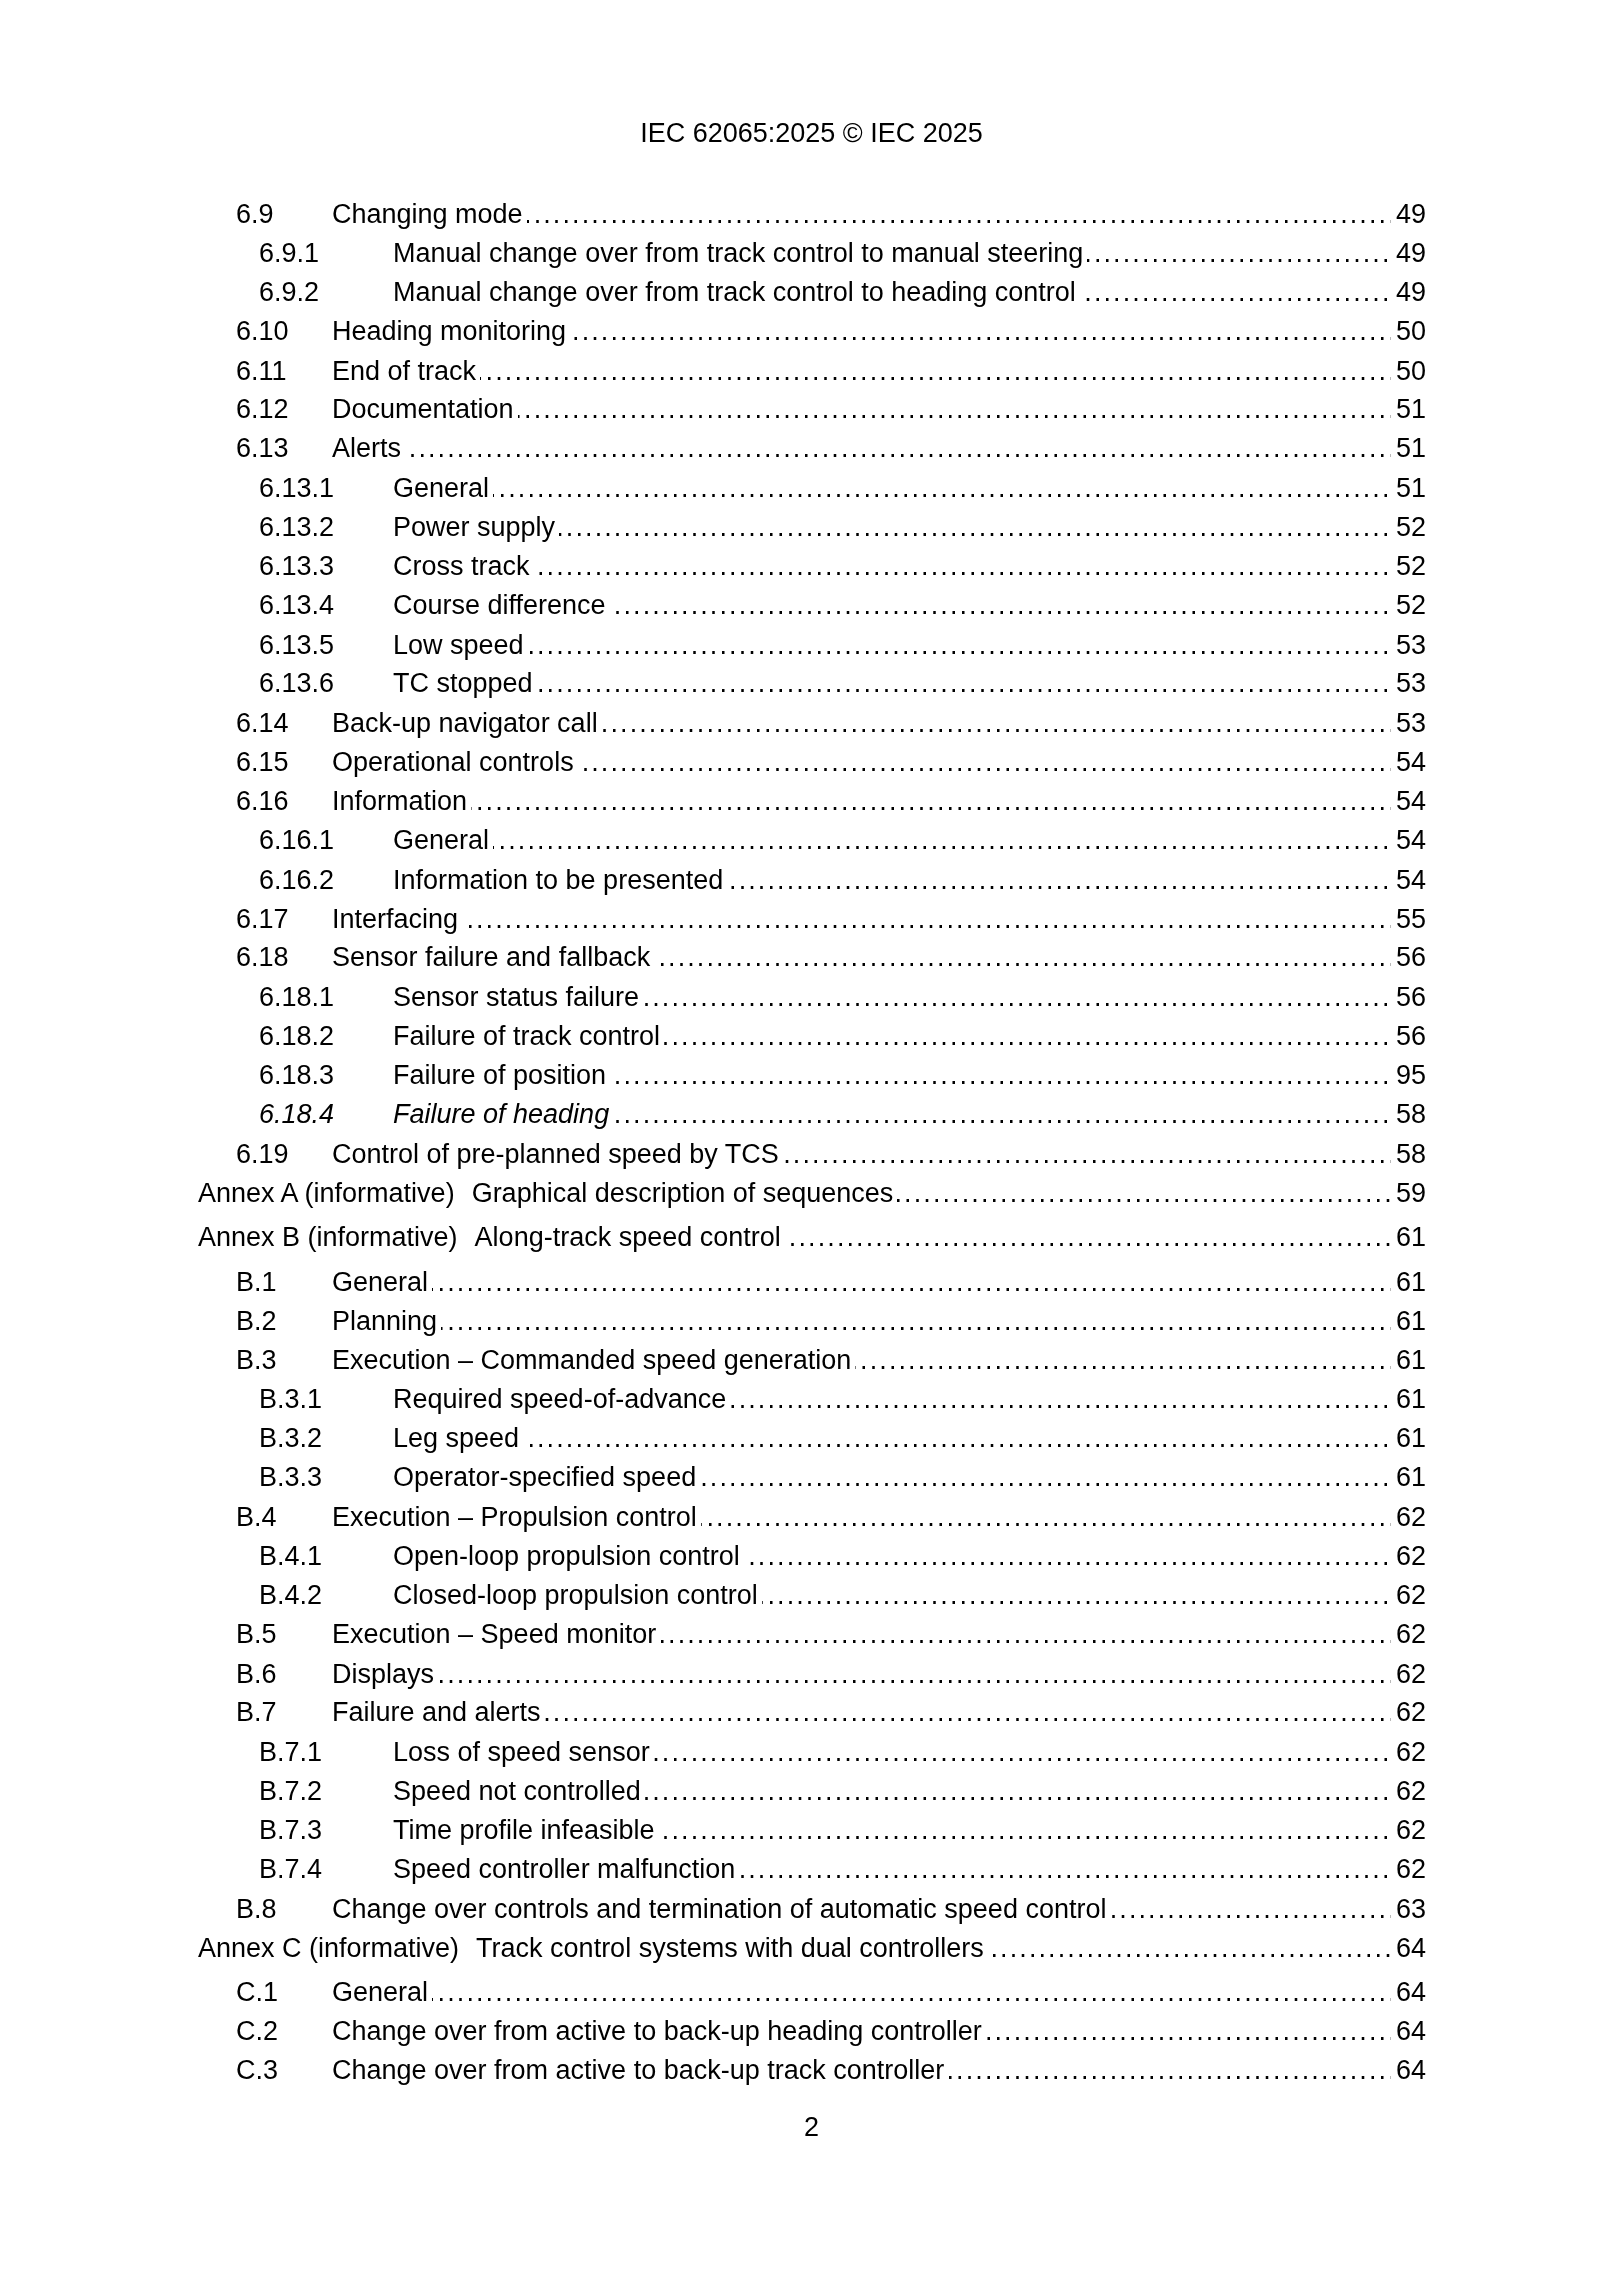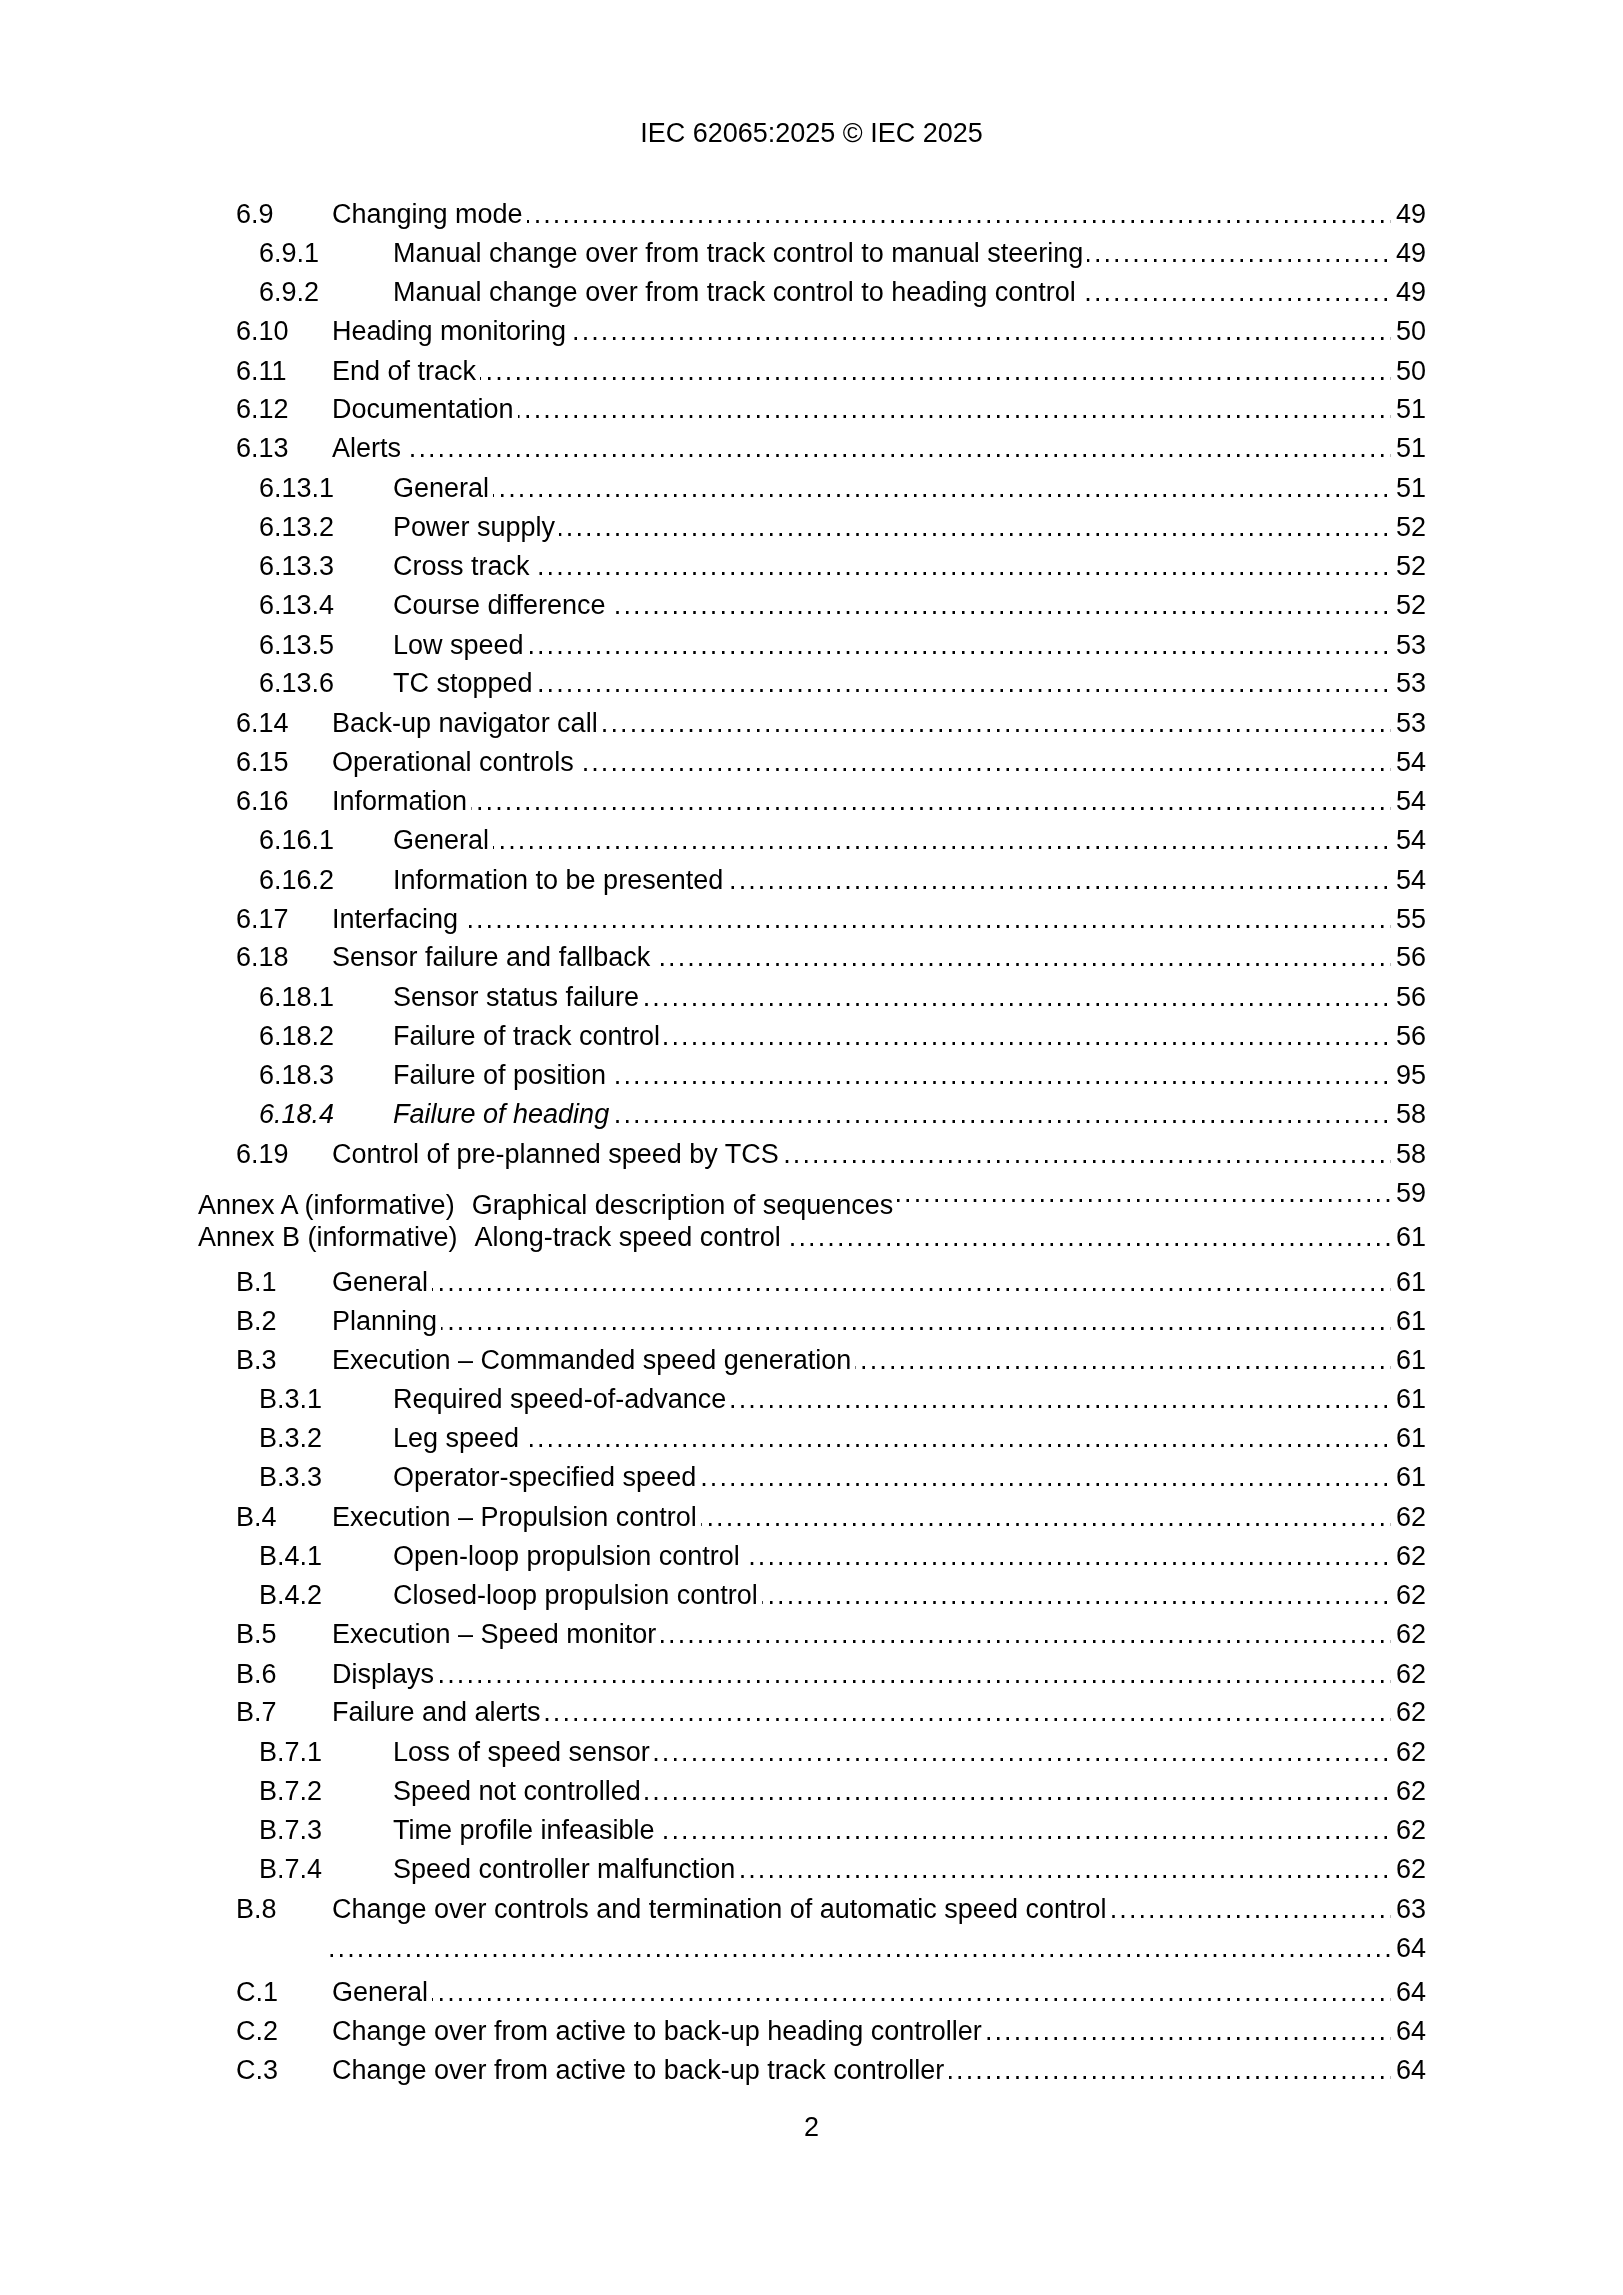--- a/index.html
+++ b/index.html
@@ -144,21 +144,21 @@
       <span class="titlebox" style="left: 259px; font-style: italic;"><span class="title">6.18.4</span><span class="title" style="position: absolute; left: 134px;">Failure of heading</span></span>
       <span class="page">58</span>
     </div>
     <div class="toc-row" style="top: 1136px;">
       <span class="dots" style="left: 332px;">................................................................................................................................................................................................................................................................................................................................................................................................................</span>
       <span class="titlebox" style="left: 236px;"><span class="title">6.19</span><span class="title" style="position: absolute; left: 96px;">Control of pre-planned speed by TCS</span></span>
       <span class="page">58</span>
     </div>
     <div class="toc-row" style="top: 1175px;">
       <span class="dots" style="left: 328px;">................................................................................................................................................................................................................................................................................................................................................................................................................</span>
-      <span class="titlebox" style="left: 198px; margin-top: 12px;"><span class="title" style="padding-right: 17px;">Annex A (informative)</span><span class="title">Graphical description of sequences</span></span>
+      <span class="titlebox" style="left: 198px;"><span class="title" style="padding-right: 17px;">Annex A (informative)</span><span class="title">Graphical description of sequences</span></span>
       <span class="page">59</span>
     </div>
     <div class="toc-row" style="top: 1219px;">
       <span class="dots" style="left: 328px;">................................................................................................................................................................................................................................................................................................................................................................................................................</span>
       <span class="titlebox" style="left: 198px;"><span class="title" style="padding-right: 17px;">Annex B (informative)</span><span class="title">Along-track speed control</span></span>
       <span class="page">61</span>
     </div>
     <div class="toc-row" style="top: 1264px;">
       <span class="dots" style="left: 332px;">................................................................................................................................................................................................................................................................................................................................................................................................................</span>
       <span class="titlebox" style="left: 236px;"><span class="title">B.1</span><span class="title" style="position: absolute; left: 96px;">General</span></span>
@@ -239,20 +239,21 @@
       <span class="titlebox" style="left: 259px;"><span class="title">B.7.4</span><span class="title" style="position: absolute; left: 134px;">Speed controller malfunction</span></span>
       <span class="page">62</span>
     </div>
     <div class="toc-row" style="top: 1891px;">
       <span class="dots" style="left: 332px;">................................................................................................................................................................................................................................................................................................................................................................................................................</span>
       <span class="titlebox" style="left: 236px;"><span class="title">B.8</span><span class="title" style="position: absolute; left: 96px;">Change over controls and termination of automatic speed control</span></span>
       <span class="page">63</span>
     </div>
     <div class="toc-row" style="top: 1930px;">
       <span class="dots" style="left: 328px;">................................................................................................................................................................................................................................................................................................................................................................................................................</span>
+      <span class="titlebox" style="left: 198px;"><span class="title" style="padding-right: 17px;">Annex C (informative)</span><span class="title">Track control systems with dual controllers</span></span>
       <span class="page">64</span>
     </div>
     <div class="toc-row" style="top: 1974px;">
       <span class="dots" style="left: 332px;">................................................................................................................................................................................................................................................................................................................................................................................................................</span>
       <span class="titlebox" style="left: 236px;"><span class="title">C.1</span><span class="title" style="position: absolute; left: 96px;">General</span></span>
       <span class="page">64</span>
     </div>
     <div class="toc-row" style="top: 2013px;">
       <span class="dots" style="left: 332px;">................................................................................................................................................................................................................................................................................................................................................................................................................</span>
       <span class="titlebox" style="left: 236px;"><span class="title">C.2</span><span class="title" style="position: absolute; left: 96px;">Change over from active to back-up heading controller</span></span>

